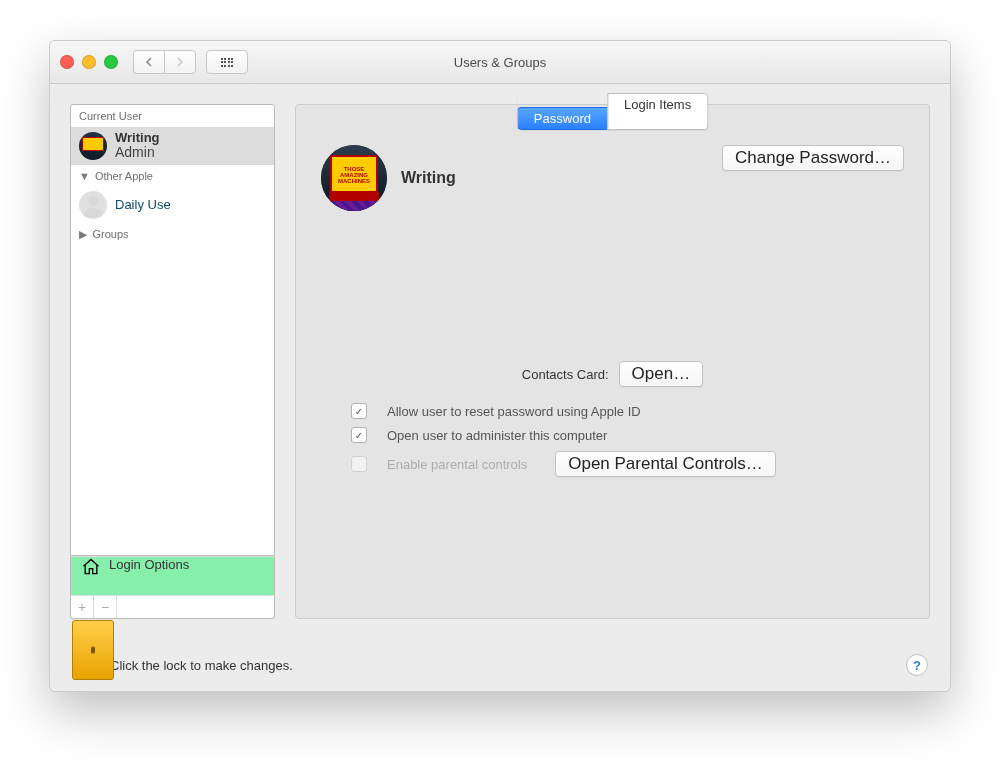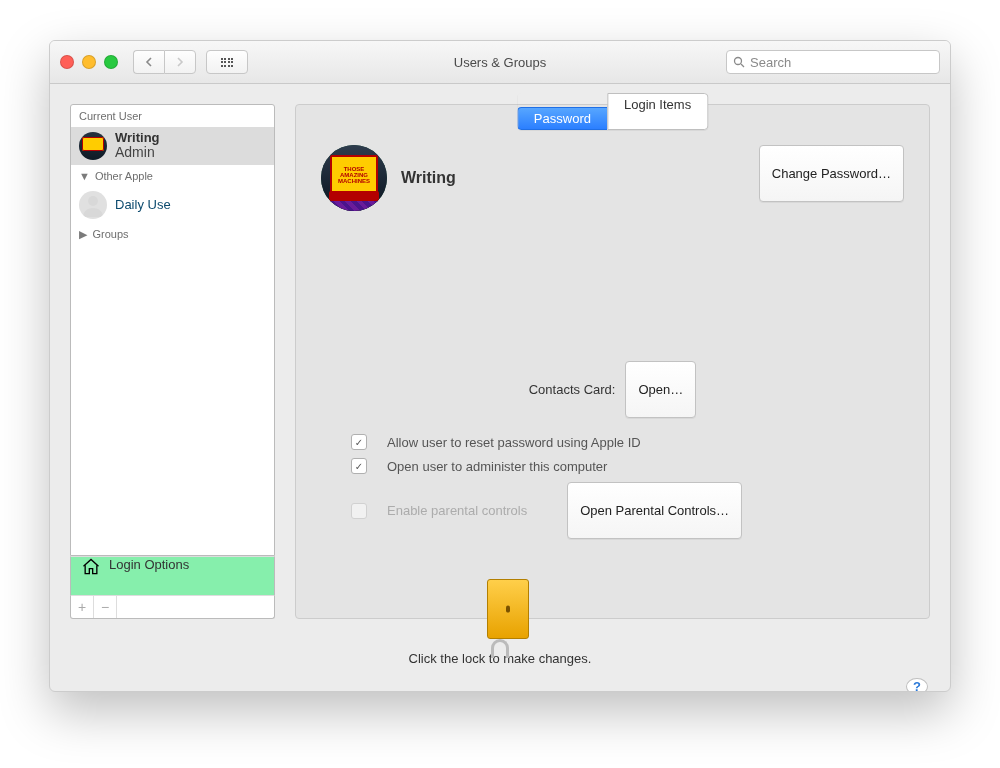--- a/index.html
+++ b/index.html
@@ -46,32 +46,32 @@
   .tab.active{background:linear-gradient(#57a6ff,#2b7fff);color:#fff;border-color:#1f6fe6;margin-top:14px;}
   .tab:first-child{border-radius:4px 0 0 4px;border-right:none;}
   .tab:last-child{border-radius:0 4px 4px 0;}
   .profile{display:flex;align-items:center;gap:14px;margin-top:25px;}
   .avatar-lg{width:66px;height:66px;border-radius:50%;overflow:hidden;background:#143;position:relative;flex-shrink:0;}
   .avatar-lg .bg{position:absolute;inset:0;background:linear-gradient(#2e3c4d,#0a141f);}
   .avatar-lg .sign{position:absolute;top:10px;left:9px;right:9px;height:32px;background:#ffcc00;border:2px solid #b30000;border-radius:2px;display:flex;align-items:center;justify-content:center;font-size:6px;font-weight:900;color:#b30000;text-align:center;line-height:1;padding:2px;}
   .avatar-lg .base{position:absolute;bottom:10px;left:8px;right:8px;height:10px;background:#b30000;border-radius:2px;}
   .avatar-lg .floor{position:absolute;bottom:0;left:0;right:0;height:10px;background:repeating-linear-gradient(45deg,#6a1b9a 0 4px,#4a148c 4px 8px);}
   .profname{font-size:16px;font-weight:700;}
-  .macbtn{background:linear-gradient(#fff,#f5f5f5);border:1px solid #c2c2c2;border-radius:4px;padding:20px 12px;font-size:13px;color:#222;box-shadow:0 1px 0 rgba(0,0,0,.05);cursor:default;white-space:nowrap;}
+  .macbtn{background:linear-gradient(#fff,#f5f5f5);border:1px solid #c2c2c2;border-radius:4px;padding:2px 12px;font-size:17px;color:#222;box-shadow:0 1px 0 rgba(0,0,0,.05);cursor:default;white-space:nowrap;}
   .change-pw{margin-left:auto;align-self:flex-start;}
   .middle-space{height:150px;}
   .contacts{display:flex;align-items:center;justify-content:center;gap:10px;margin-bottom:16px;}
   .chkrow{display:flex;align-items:center;gap:20px;margin:8px 0 8px 30px;color:#555;}
   .chk{width:14px;height:14px;background:#fff;border:1px solid #b0b0b0;border-radius:3px;display:inline-flex;align-items:center;justify-content:center;font-size:10px;color:#555;}
   .chk.on::after{content:"✓";}
   .chk.disabled{background:#f1f1f1;border-color:#d1d1d1;}
   .chkrow.withbtn{align-items:center;}
   .chkrow.disabled{color:#acacac;}
   
-  .footer{height:52px;display:flex;align-items:center;padding:0 22px;gap:12px;flex-direction:column;}
+  .footer{height:52px;display:flex;align-items:center;padding:0 22px;gap:12px;}
   .lock{width:26px;height:30px;position:relative;}
   .lock .body{position:absolute;bottom:0;left:0;right:0;height:18px;background:linear-gradient(#ffcf4a,#e8a200);border:1px solid #b37f00;border-radius:3px;}
   .lock .body::after{content:"";position:absolute;left:50%;top:50%;width:4px;height:7px;background:#7a5200;border-radius:3px 3px 50% 50%;transform:translate(-50%,-50%);}
   .lock .shackle{position:absolute;top:0;left:4px;right:4px;height:16px;border:3px solid #bbb;border-bottom:none;border-radius:10px 10px 0 0;}
   .helpbtn{margin-left:auto;width:20px;height:20px;border:1px solid #bfbfbf;border-radius:50%;display:flex;align-items:center;justify-content:center;color:#2b79d8;background:#fff;font-size:13px;font-weight:600;}
   .silhouette{width:24px;height:24px;fill:#d8d8d8;}
 </style>
 </head>
 <body>
 
@@ -105,27 +105,20 @@
           <span></span>
           <span></span>
           <span></span>
         <span></span>
           <span></span>
           <span></span>
           <span></span>
       </div>
     </div>
     <div class="title">Users &amp; Groups</div>
-    <div class="search">
-      <svg width="12" height="12" viewBox="0 0 12 12">
-          <circle cx="5" cy="5" r="3.5" fill="none" stroke="#8a8a8a" stroke-width="1.3"></circle>
-          <line x1="8" y1="8" x2="11" y2="11" stroke="#8a8a8a" stroke-width="1.3"></line>
-        </svg>
-      <span>Search</span>
-    </div>
   </div>
 
   <div class="body">
 
     <div class="sidebar">
       <div class="userlist">
         <div class="hdr">Current User</div>
         <div class="user-row selected">
           <div class="avatar-sm img"></div>
           <div>
@@ -192,21 +185,21 @@
         <span class="chk on"></span>
         <span>Allow user to reset password using Apple ID</span>
       </div>
       <div class="chkrow">
         <span class="chk on"></span>
         <span>Open user to administer this computer</span>
       </div>
       <div class="chkrow withbtn disabled">
         <span class="chk disabled"></span>
         <span>Enable parental controls</span>
-        <button class="macbtn" style="margin-left:20px;color:#222;">Open Parental Controls…</button>
+        <button class="macbtn" style="margin-left:8px;color:#222;">Open Parental Controls…</button>
       </div>
     </div>
   </div>
 
   <div class="footer">
     <div class="lock">
       <div class="shackle"></div>
       <div class="body"></div>
     </div>
     <span>Click the lock to make changes.</span>

